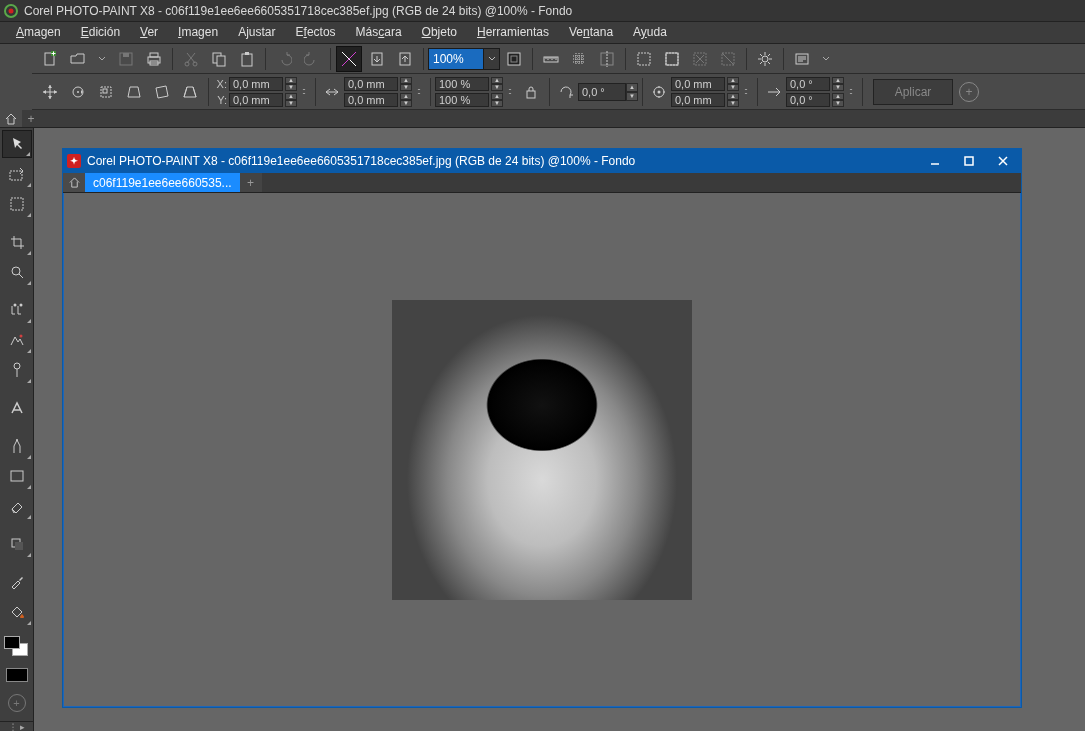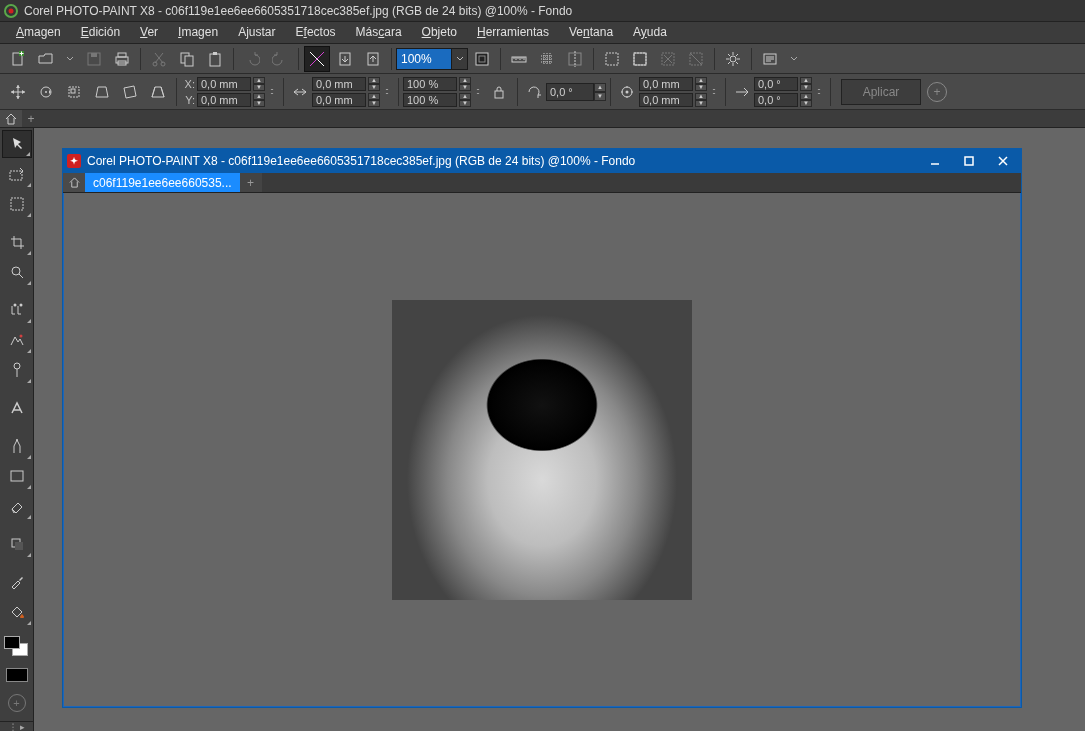--- a/index.html
+++ b/index.html
@@ -9,21 +9,21 @@
 .titlebar { background: #353535; height: 22px; display: flex; align-items: center; padding: 0 4px; gap: 6px; border-bottom: 1px solid #222; }
 .titlebar .app-icon { width: 14px; height: 14px; display: inline-flex; align-items: center; justify-content: center; }
 .titlebar .title { color: #d8d8d8; }
 
 
 .menubar { background: #3c3c3c; height: 22px; display: flex; align-items: stretch; padding: 0 6px; border-bottom: 1px solid #222; }
 .menubar .item { padding: 3px 10px; color: #e0e0e0; cursor: default; }
 .menubar .item .u { text-decoration: underline; }
 
 
-.toolbar { background: #4a4a4a; height: 30px; display: flex; align-items: center; padding: 0 4px; gap: 0px; border-bottom: 1px solid #2b2b2b; }
+.toolbar { background: #4a4a4a; height: 30px; display: flex; align-items: center; padding: 0 4px; gap: 0px; border-bottom: 1px solid #2b2b2b; margin-left: 32px; }
 .toolbar.second { height: 36px; }
 .tool-btn { width: 26px; height: 26px; display: inline-flex; align-items: center; justify-content: center; color: #d0d0d0; border: 1px solid transparent; margin: 0 1px; }
 .tool-btn.disabled { opacity: 0.35; }
 .tool-btn.narrow { width: 18px; }
 .tool-btn.dark { background: #222; border: 1px solid #111; }
 .sep { width: 1px; height: 22px; background: #2f2f2f; margin: 0 4px; }
 .sep2 { width: 1px; height: 28px; background: #2f2f2f; margin: 0 4px; }
 
 .zoom-field { display: flex; align-items: center; }
 .zoom-input { background: #2d2d2d; border: 1px solid #1a1a1a; color: #fff; height: 22px; width: 56px; padding: 0 4px; font-size: 12px; }

